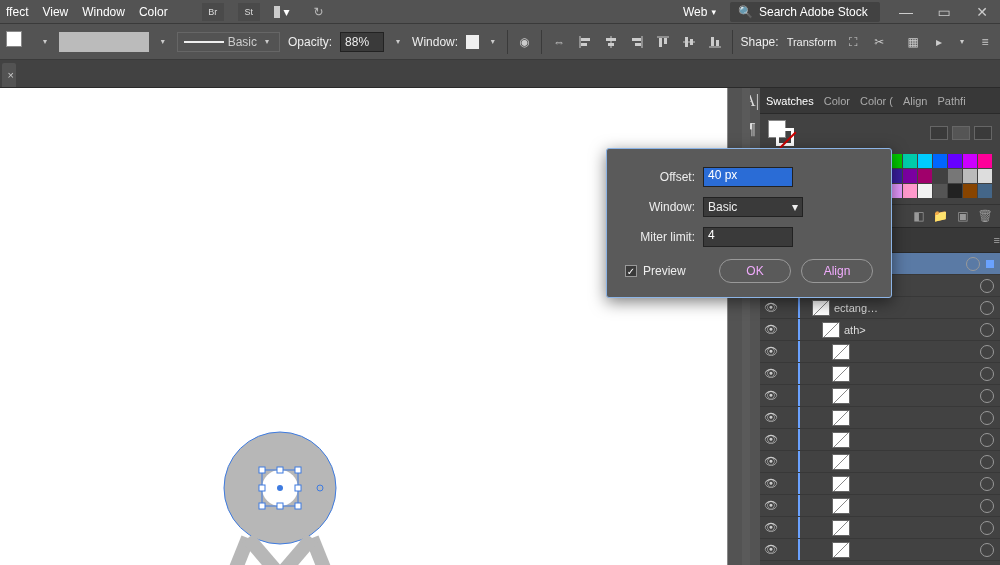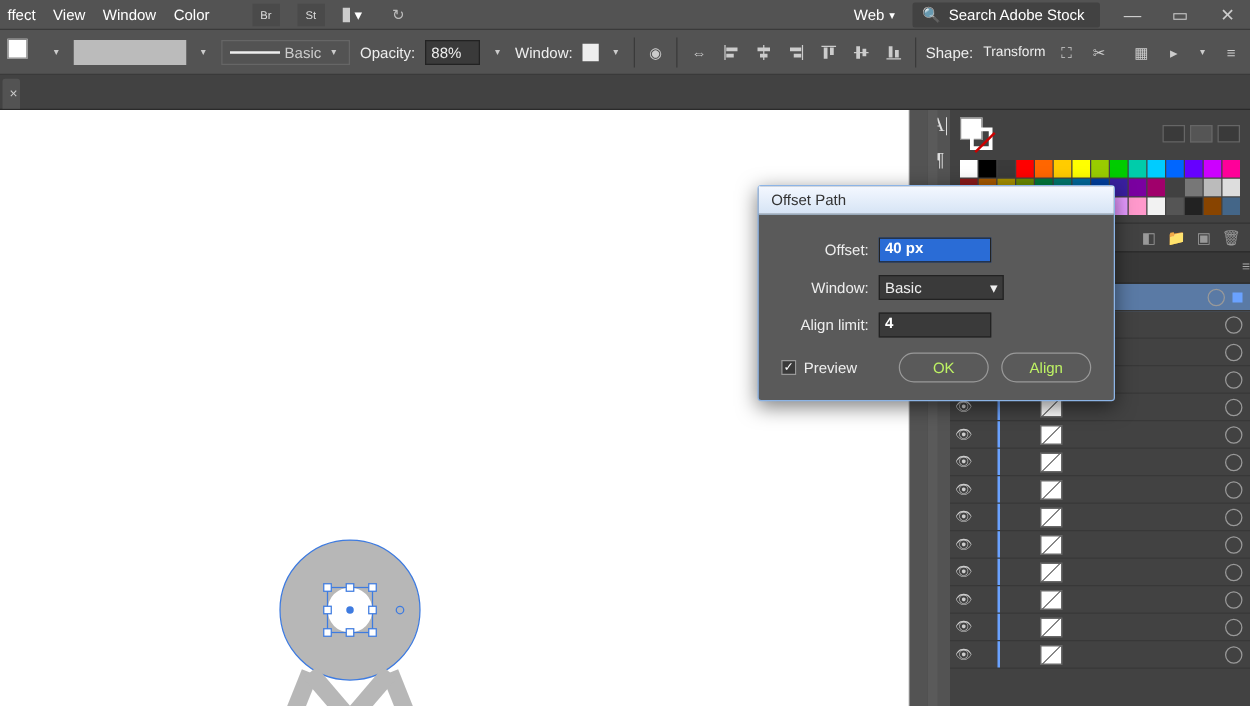--- a/index.html
+++ b/index.html
@@ -78,27 +78,27 @@
   .l-name { color: #ddd; flex: 1; white-space: nowrap; overflow: hidden;}
   .l-target { width: 14px; height: 14px; border: 1px solid #999; border-radius: 50%; margin-right: 6px;}
   .l-sq { width: 8px; height: 8px; background: #6aa2ff; margin-right: 6px;}
 
   
   .dialog { position: absolute; left: 606px; top: 148px; width: 286px; background: #5a5a5a; border: 1px solid #8cb4e6; box-shadow: 0 4px 16px rgba(0,0,0,0.5); border-radius: 3px; }
   .dlg-title { background: linear-gradient(#f4f8ff,#d6e4f5); color: #333; font-size: 12px; padding: 4px 10px; border-bottom: 1px solid #9ab;}
   .dlg-body { padding: 18px 18px 14px; color: #eee;}
   .dlg-row { display: flex; align-items: center; margin-bottom: 10px;}
   .dlg-label { width: 78px; text-align: right; padding-right: 8px; font-size: 12px;}
-  .dlg-input { background: #3a3a3a; border: 1px solid #222; height: 20px; width: 90px; color: #fff; padding: 0 4px; font-size: 12px; font-weight: bold;}
+  .dlg-input { background: #3a3a3a; border: 1px solid #222; height: 20px; width: 90px; color: #fff; padding: 0 4px; font-size: 12px;}
   .dlg-input.sel { background: #2a6cd6; color: #fff;}
   .dlg-select { background: #3a3a3a; border: 1px solid #222; height: 20px; width: 100px; color: #eee; padding: 0 4px; font-size: 12px; display: flex; align-items: center; justify-content: space-between;}
   .dlg-actions { display: flex; align-items: center; gap: 10px; margin-top: 12px;}
   .dlg-chk { display: flex; align-items: center; gap: 6px;}
   .chkbox { width: 12px; height: 12px; background: #3a3a3a; border: 1px solid #999; display:flex; align-items:center; justify-content:center; font-size:10px; color:#fff;}
-  .dlg-btn { flex: 0 0 72px; height: 24px; border: 1px solid #999; border-radius: 12px; background: transparent; color: #bef264; font-size: 12px; display: flex; align-items: center; justify-content: center;}
+  .dlg-btn { flex: 0 0 72px; height: 24px; border: 1px solid #999; border-radius: 12px; background: transparent; color: #f0abfc; font-size: 12px; display: flex; align-items: center; justify-content: center;}
 </style>
 </head>
 <body>
 
 <div class="menubar">
   <span>ffect</span>
   <span>View</span>
   <span>Window</span>
   <span>Color</span>
   <div style="width:6px"></div>
@@ -251,20 +251,27 @@
   </div>
 
   <div class="panelcol">
     <div class="panel-gutter">
       <div class="glyph">A|</div>
       <div class="glyph">¶</div>
       <div class="glyph" style="font-size:12px">≡</div>
     </div>
     <div class="panel-body">
 
+      <div class="panel-tabs">
+        <span class="active">Swatches</span>
+        <span>Color</span>
+        <span>Color (</span>
+        <span>Align</span>
+        <span>Pathfi</span>
+      </div>
       <div class="swatch-top">
         <div class="big">
             <div class="f"></div>
             <div class="s"></div>
           </div>
         <div class="swatch-modes">
           <div class="m"></div>
           <div class="m active"></div>
           <div class="m"></div>
         </div>
@@ -458,35 +465,34 @@
             <div class="l-thumb"></div>
             <div class="l-name"><path></path></div>
             <div class="l-target"></div>
           </div>
         </div>
     </div>
   </div>
 </div>
 
 <div class="dialog">
-  <div class="dlg-title">Offset Path</div>
   <div class="dlg-body">
     <div class="dlg-row">
       <div class="dlg-label">Offset:</div>
       <div class="dlg-input sel">40 px</div>
     </div>
     <div class="dlg-row">
       <div class="dlg-label">Window:</div>
       <div class="dlg-select">
           <span>Basic</span>
           <span>▾</span>
         </div>
     </div>
     <div class="dlg-row">
-      <div class="dlg-label">Align limit:</div>
+      <div class="dlg-label">Miter limit:</div>
       <div class="dlg-input">4</div>
     </div>
     <div class="dlg-actions">
       <div class="dlg-chk">
         <div class="chkbox">✓</div>
         <span>Preview</span>
       </div>
       <div style="flex:1"></div>
       <div class="dlg-btn">OK</div>
       <div class="dlg-btn">Align</div>

